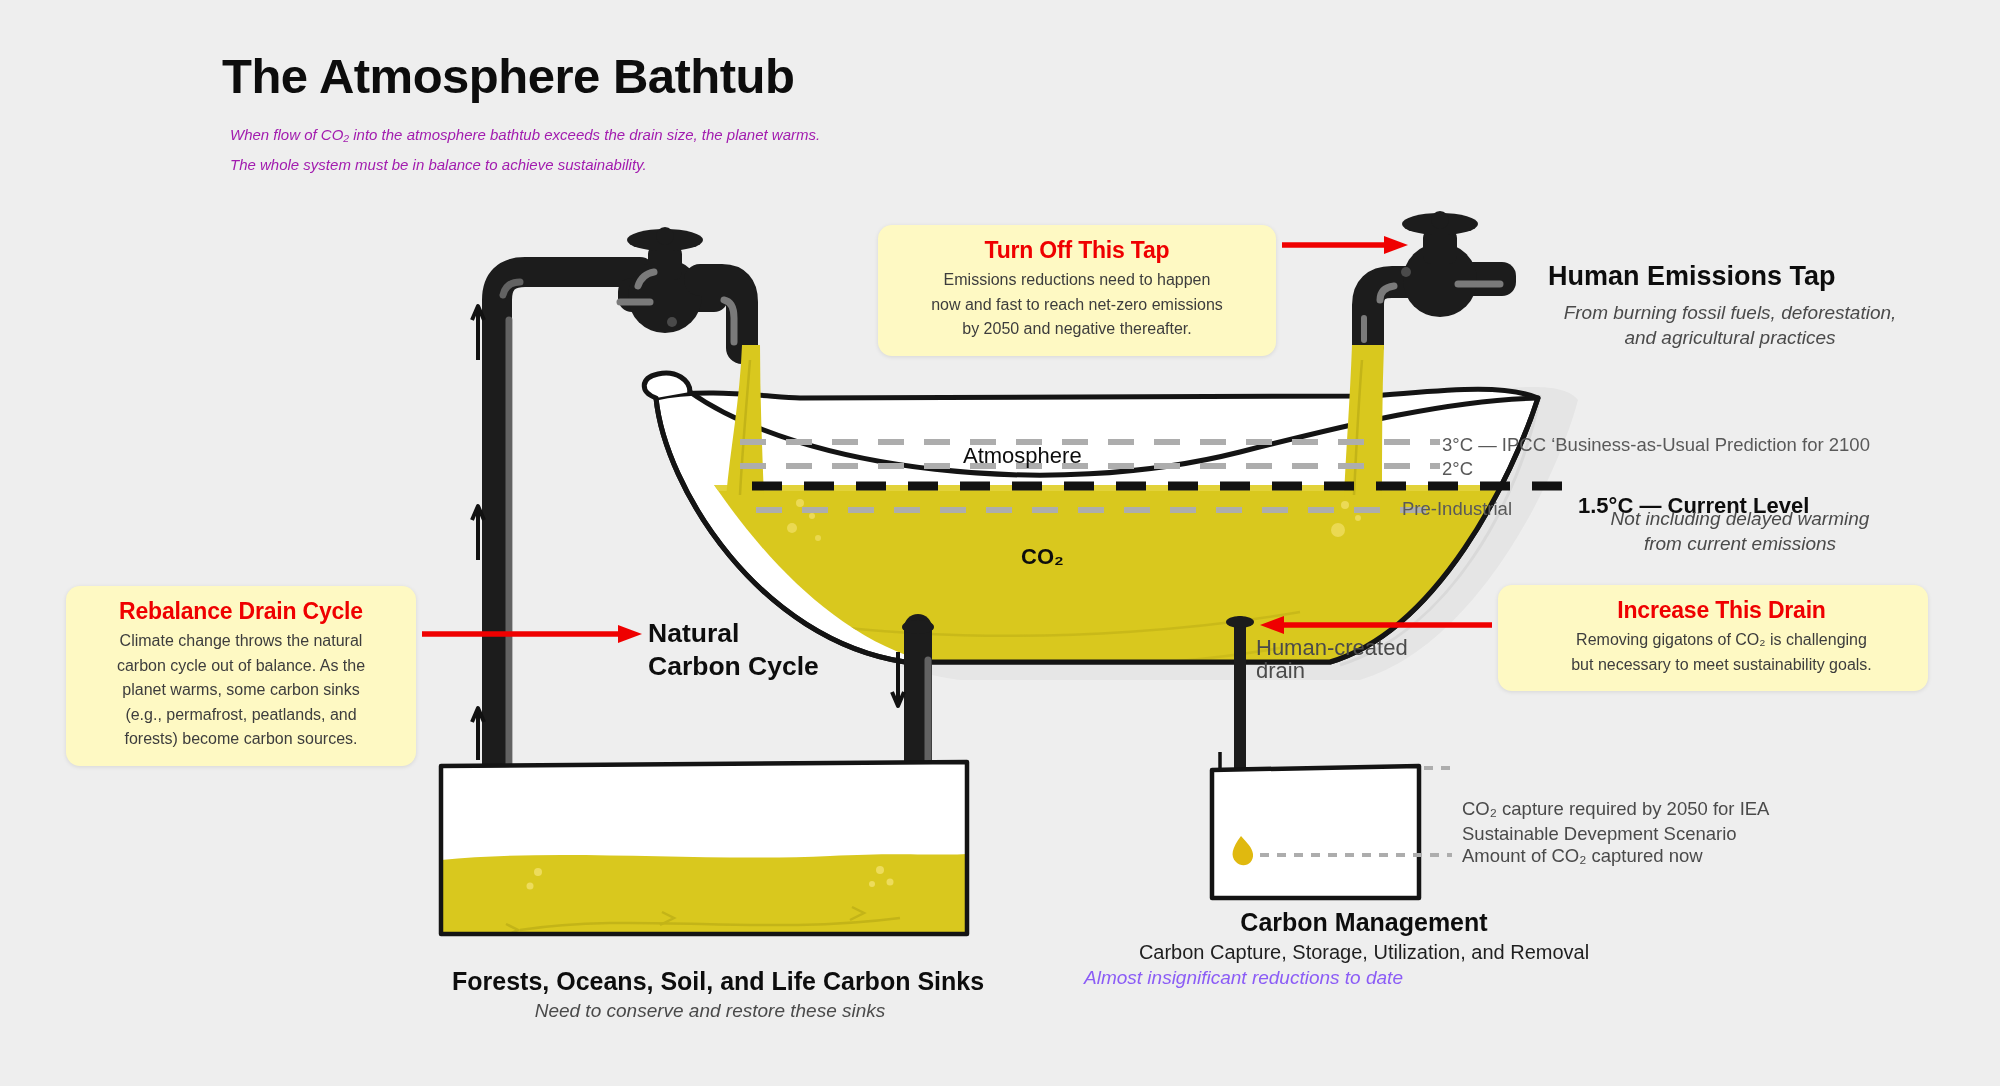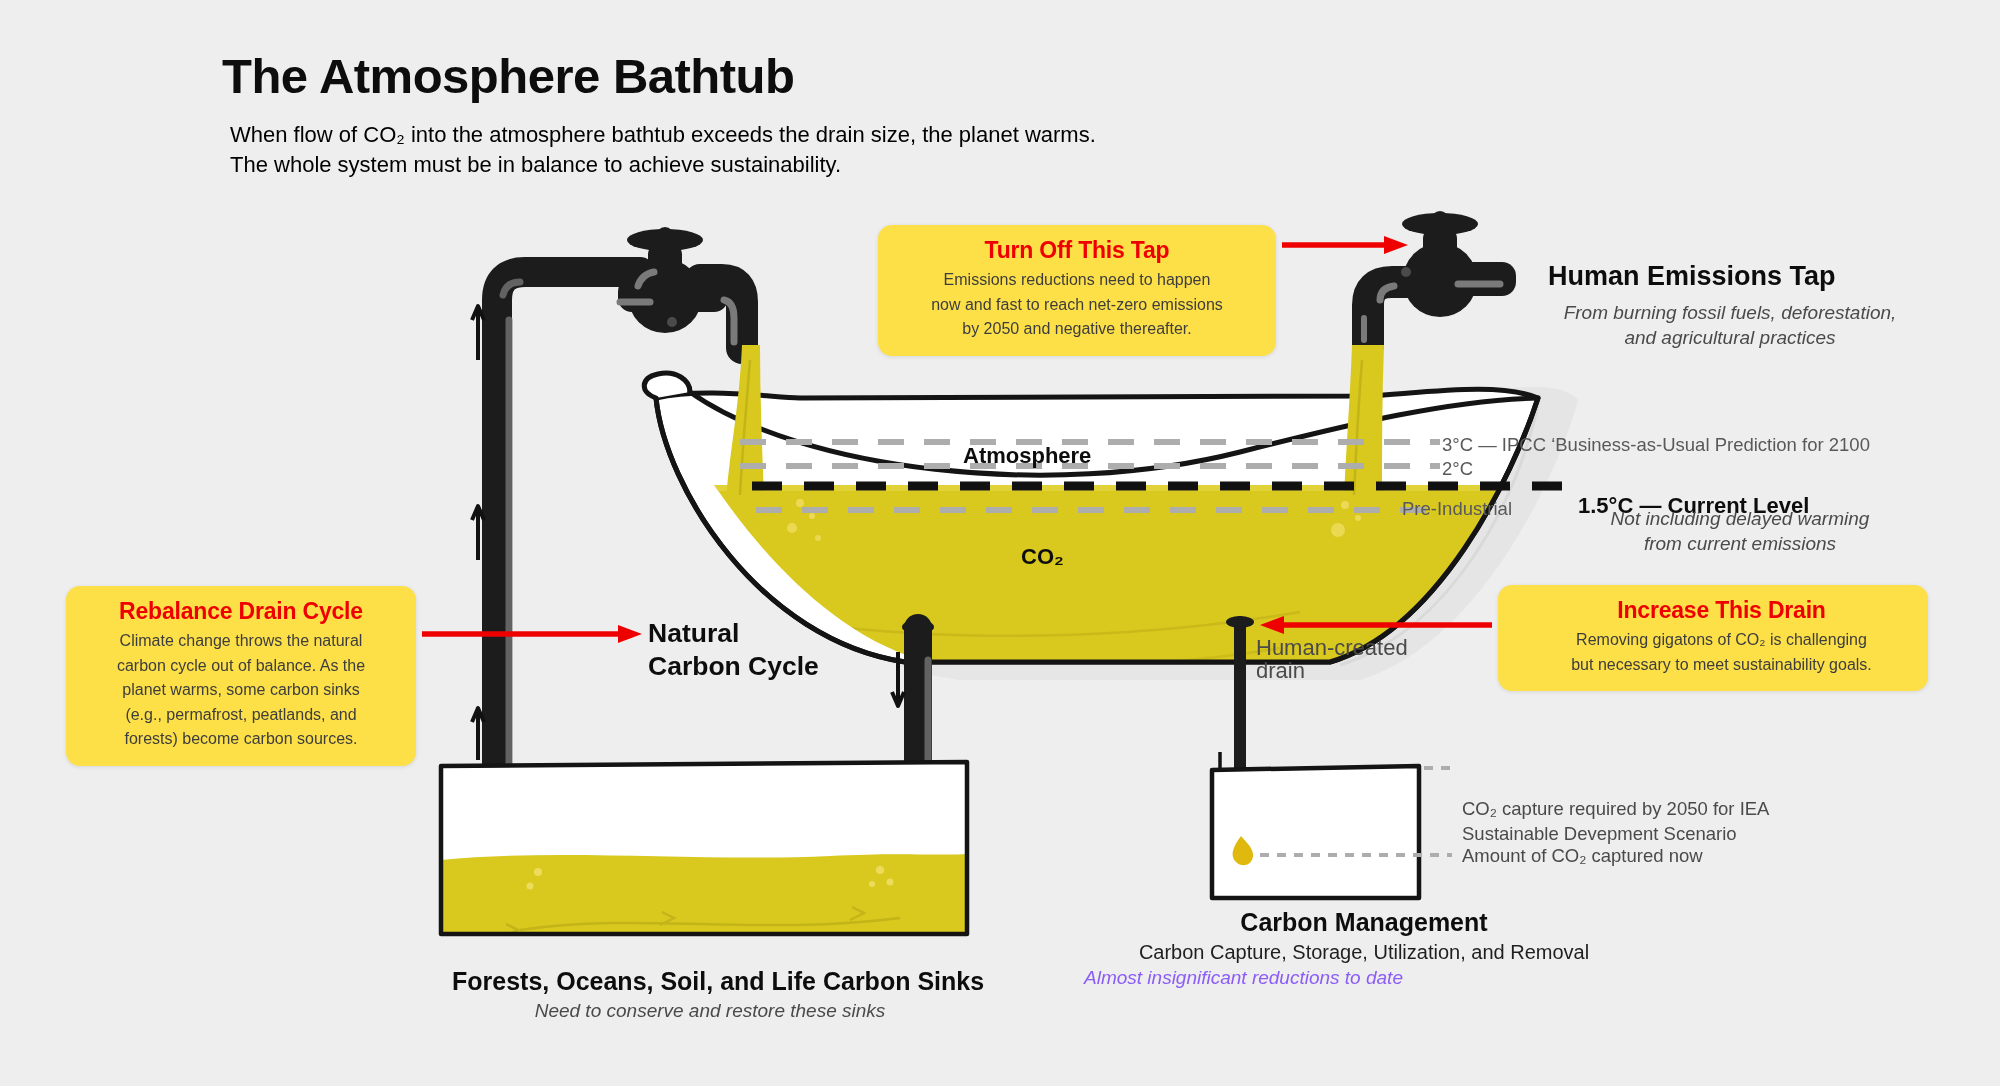--- a/index.html
+++ b/index.html
@@ -35,29 +35,30 @@
   
   #page-title {
     left: 222px; top: 48px;
     font-size: 49px;
     font-weight: 700;
     letter-spacing: -0.5px;
     color: #0d0d0d;
   }
   #page-subtitle {
     left: 230px; top: 120px;
-    font-size: 22px;
+    font-size: 15px;
     line-height: 30px;
-    color: #000000;
-    white-space: pre-line;
+    color: #a21caf;
+    white-space: pre-line;
+    font-style: italic;
   }
 
   
   .callout {
-    background: #fde047;
+    background: #fef9c3;
     border-radius: 14px;
     box-shadow: 0 1px 4px rgba(0,0,0,0.10);
     text-align: center;
     padding: 12px 18px 14px 18px;
     box-sizing: border-box;
   }
   .callout .c-title {
     color: #ef0000;
     font-weight: 700;
     font-size: 23px;
@@ -70,21 +71,21 @@
     line-height: 24.5px;
     white-space: pre-line;
   }
 
   #callout-tap   { left: 878px;  top: 225px;  width: 398px; }
   #callout-cycle { left: 66px;   top: 586px;  width: 350px; }
   #callout-drain { left: 1498px; top: 585px;  width: 430px; padding-left: 35px; }
 
   #label-atmosphere {
     left: 963px; top: 443px;
-    font-size: 22px; font-weight: 700; color: #0d0d0d;
+    font-size: 22px; font-weight: 400; color: #0d0d0d;
   }
   #label-co2 {
     left: 1021px; top: 544px;
     font-size: 22px; font-weight: 700; color: #0d0d0d;
   }
   #label-natural-cycle {
     left: 648px; top: 617px;
     font-size: 26.5px; font-weight: 700; line-height: 33px;
     color: #0d0d0d; white-space: pre-line;
   }

